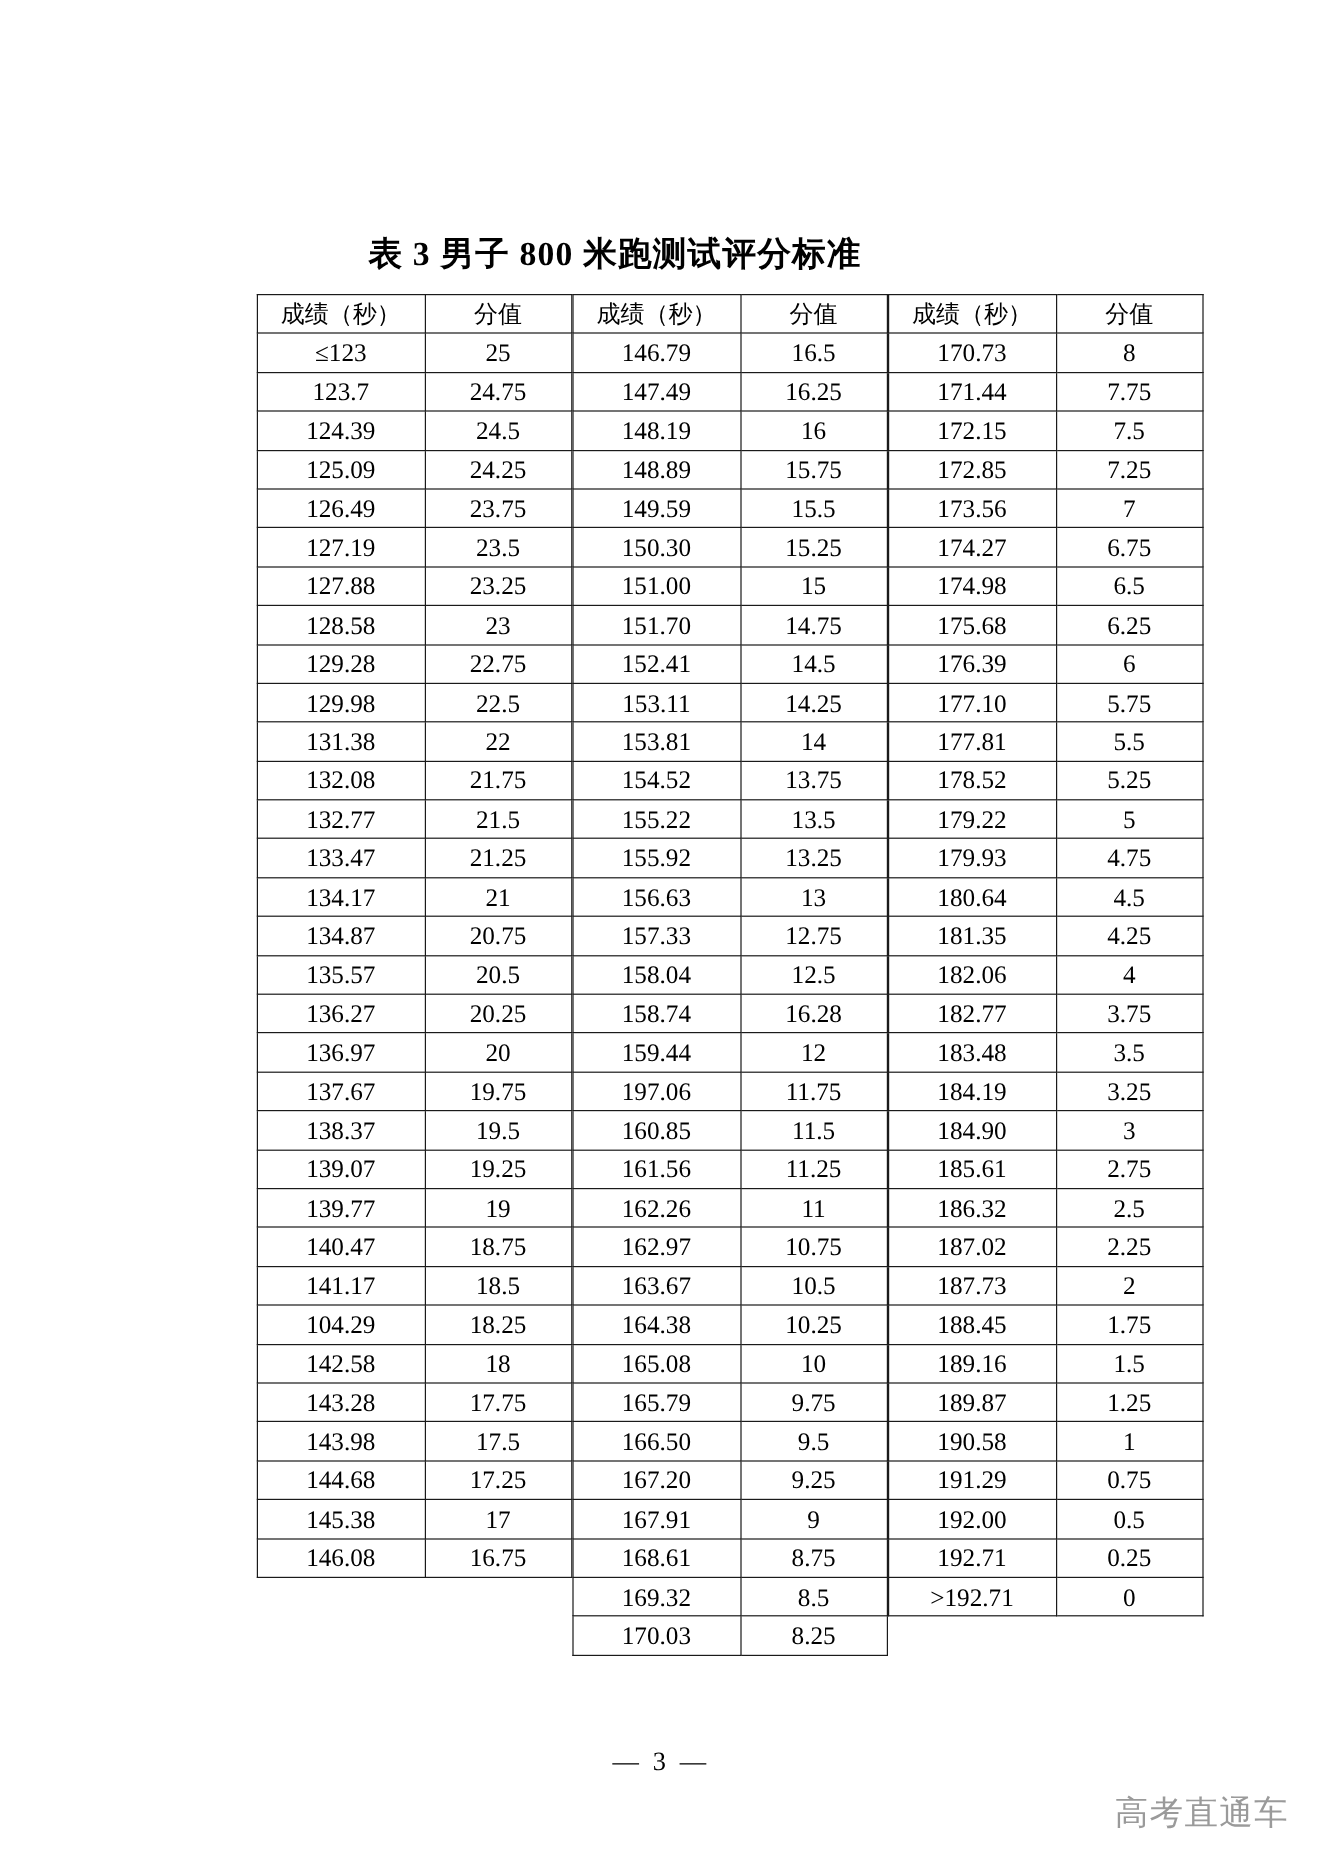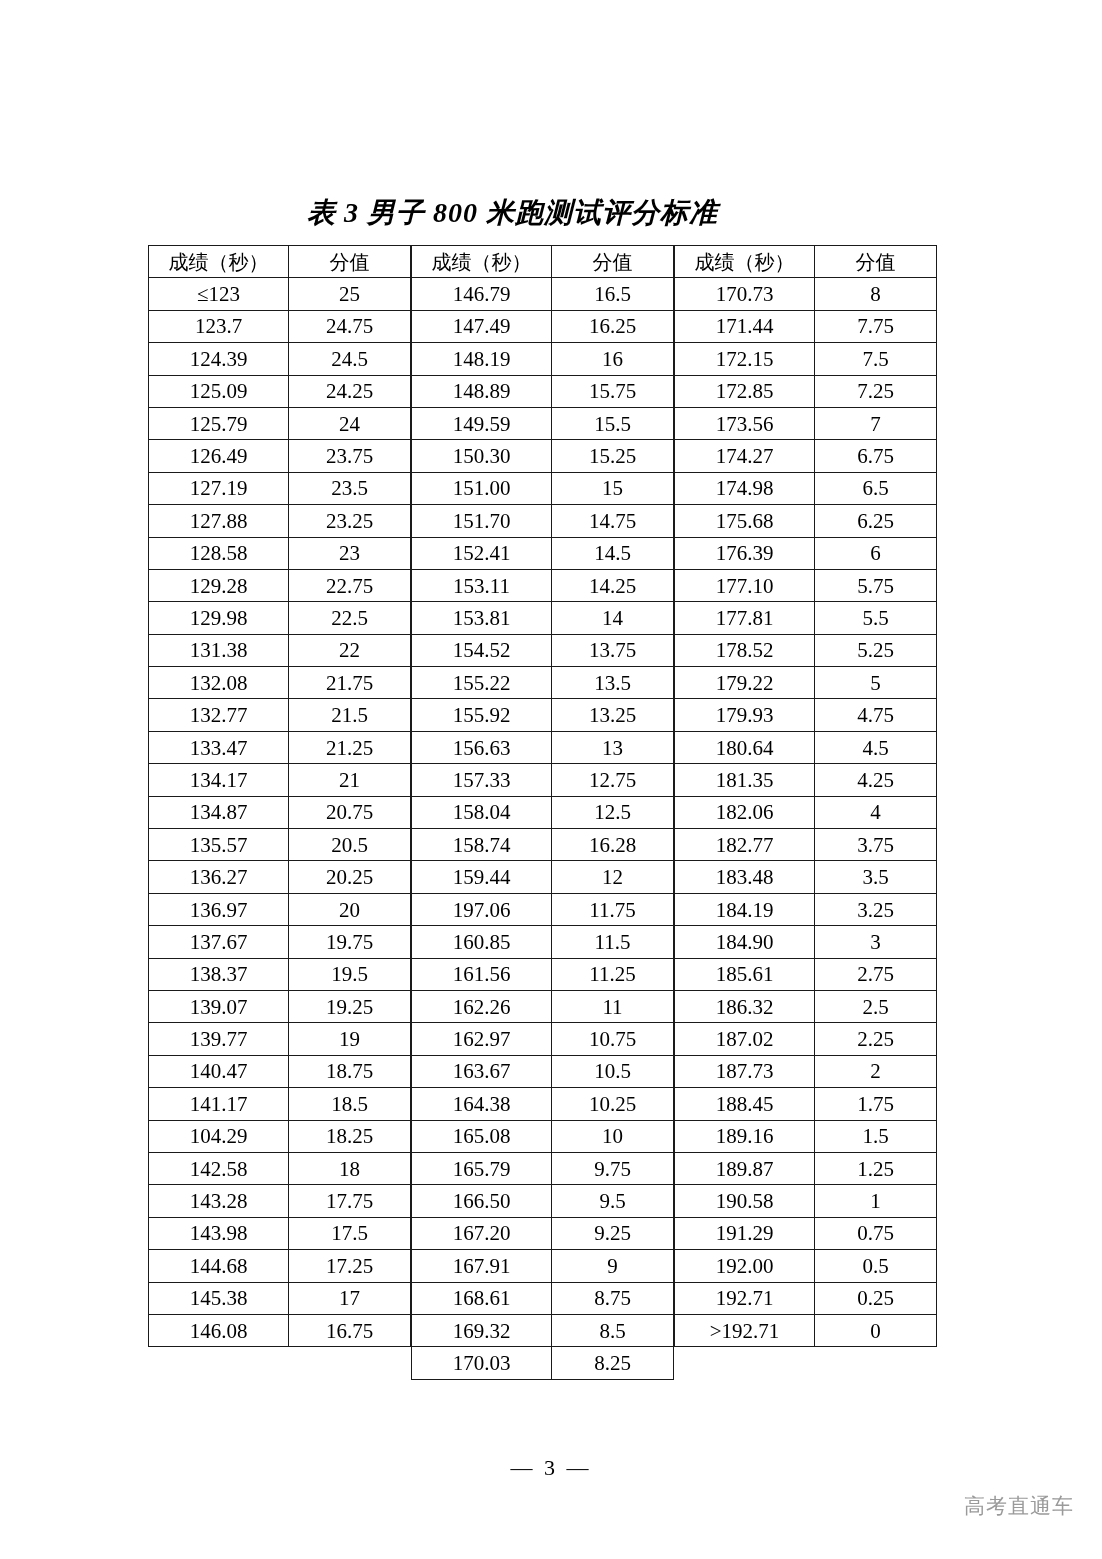--- a/index.html
+++ b/index.html
@@ -25,31 +25,30 @@
     position: absolute;
     left: 0;
     top: 196px;
     width: 1025px;
     text-align: center;
     font-size: 28px;
     font-weight: bold;
     letter-spacing: 1px;
     line-height: 34px;
     white-space: nowrap;
-    font-style: italic;
   }
   .tables-row {
     position: absolute;
     left: 148px;
     top: 245px;
     width: 920px;
     display: flex;
     flex-direction: row;
     align-items: flex-start;
-    justify-content: flex-start;
+    justify-content: center;
   }
   table.score-table {
     border-collapse: collapse;
     table-layout: fixed;
     width: 262px;
     background: #ffffff;
   }
   table.score-table col.c-perf { width: 140px; }
   table.score-table col.c-val  { width: 122px; }
   table.score-table th,
@@ -77,21 +76,21 @@
     text-align: center;
     font-size: 22px;
     letter-spacing: 3px;
     white-space: nowrap;
   }
   .watermark {
     position: absolute;
     right: 28px;
     top: 1492px;
     font-family: "DejaVu Sans", "Liberation Sans", sans-serif;
-    font-size: 21px;
+    font-size: 28px;
     color: #9a9a9a;
     letter-spacing: 1px;
     white-space: nowrap;
     user-select: none;
   }
 </style>
 </head>
 <body>
 
 <div class="page">
@@ -119,24 +118,20 @@
             <td>123.7</td>
             <td>24.75</td>
           </tr>
           <tr>
             <td>124.39</td>
             <td>24.5</td>
           </tr>
           <tr>
             <td>125.09</td>
             <td>24.25</td>
-          </tr>
-          <tr>
-            <td>125.79</td>
-            <td>24</td>
           </tr>
           <tr>
             <td>126.49</td>
             <td>23.75</td>
           </tr>
           <tr>
             <td>127.19</td>
             <td>23.5</td>
           </tr>
           <tr>

